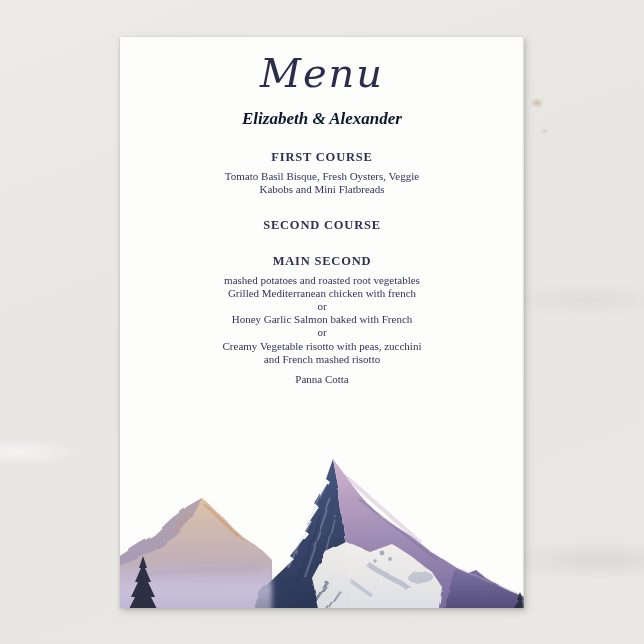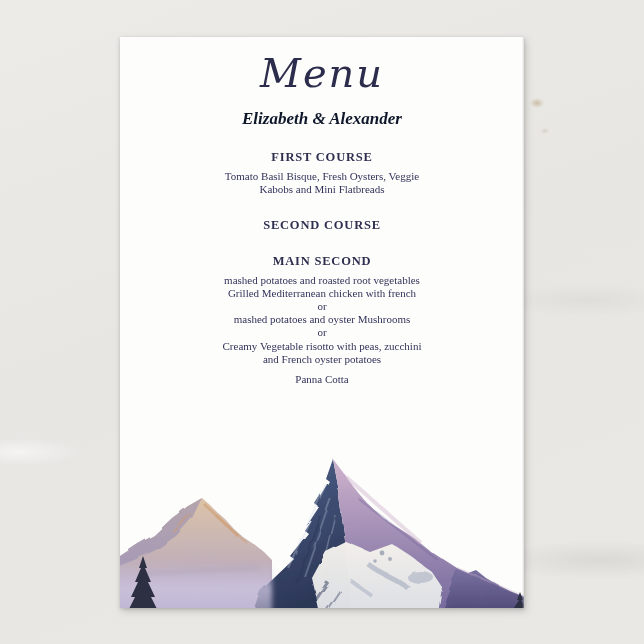--- a/index.html
+++ b/index.html
@@ -69,24 +69,24 @@
 
   <div class="section">
     <h3 class="heading">SECOND COURSE</h3>
   </div>
 
   <div class="section">
     <h3 class="heading">MAIN SECOND</h3>
     <p class="line">mashed potatoes and roasted root vegetables</p>
     <p class="line">Grilled Mediterranean chicken with french</p>
     <p class="line">or</p>
-    <p class="line">mashed potatoes and oyster Mushrooms</p>
+    <p class="line">Honey Garlic Salmon baked with French</p>
     <p class="line">or</p>
     <p class="line">Creamy Vegetable risotto with peas, zucchini</p>
-    <p class="line">and French oyster potatoes</p>
+    <p class="line">and French mashed risotto</p>
   </div>
 
   <div class="section">
     <p class="line">Panna Cotta</p>
   </div>
 
   <svg class="mountains" viewBox="0 0 404 152" aria-hidden="true">
     <defs>
       <filter id="wc" x="-10%" y="-10%" width="120%" height="120%">
         <feTurbulence type="fractalNoise" baseFrequency="0.035" numOctaves="3" seed="7" result="n"></feTurbulence>

